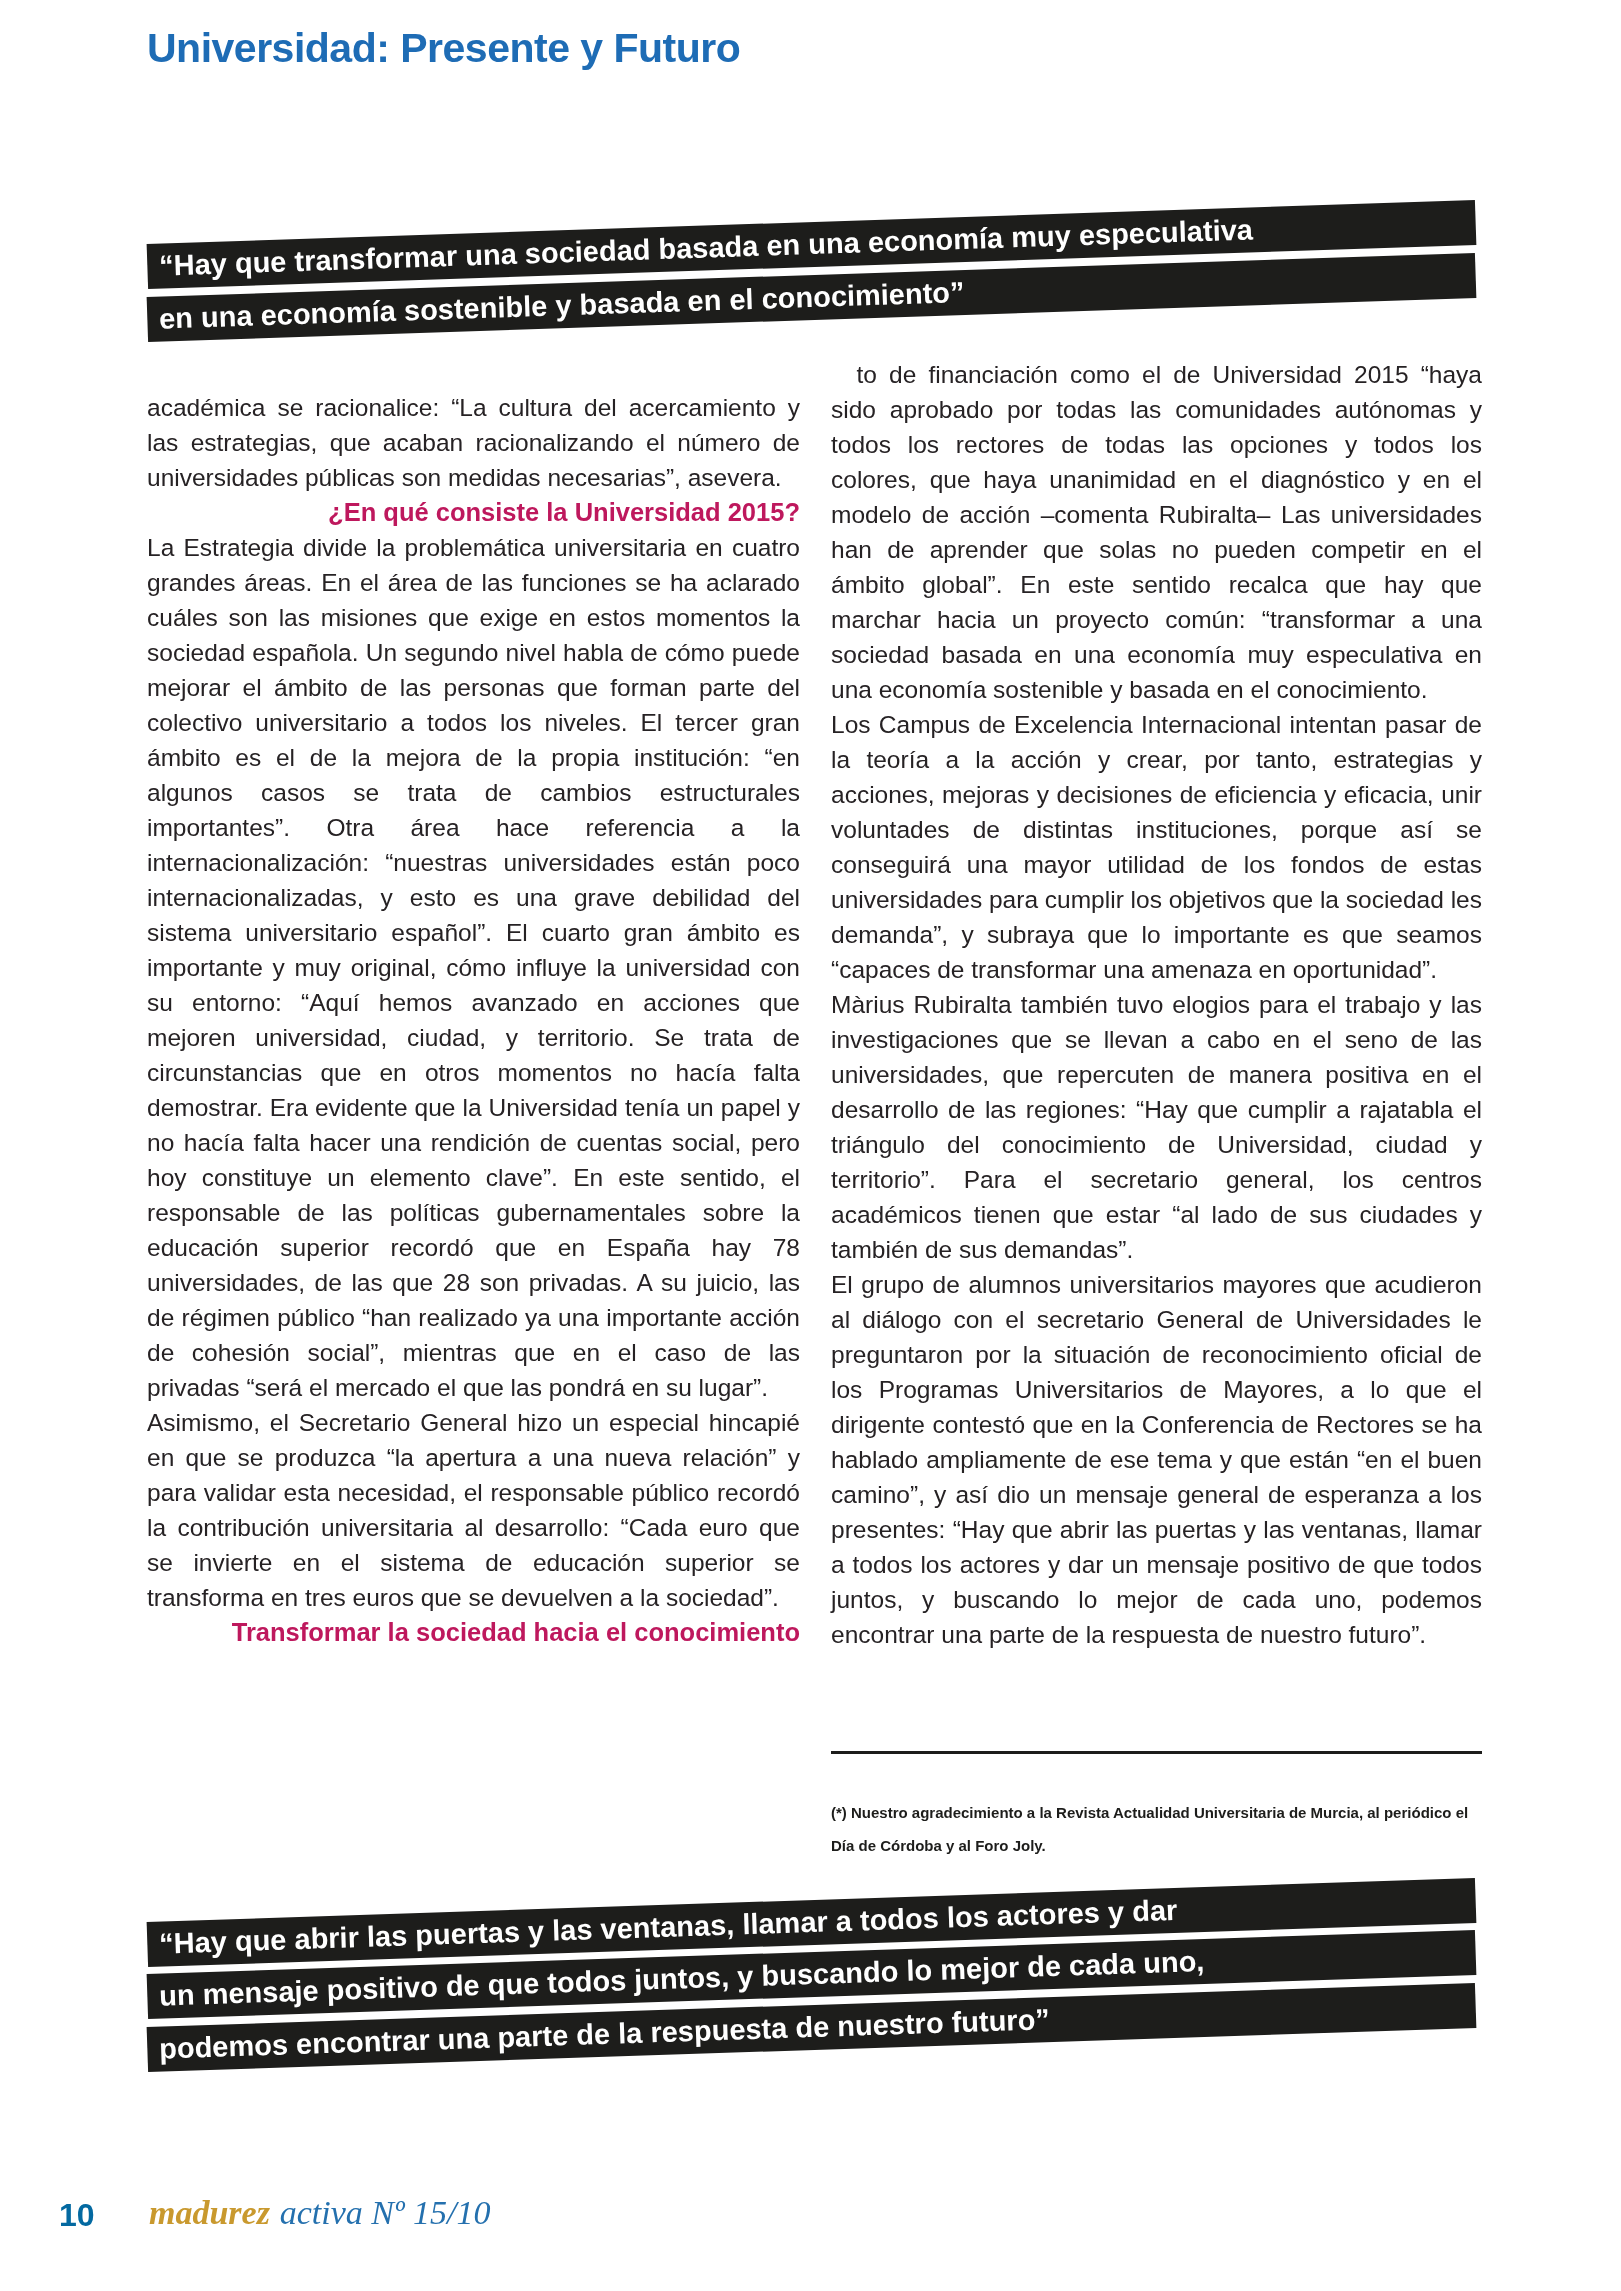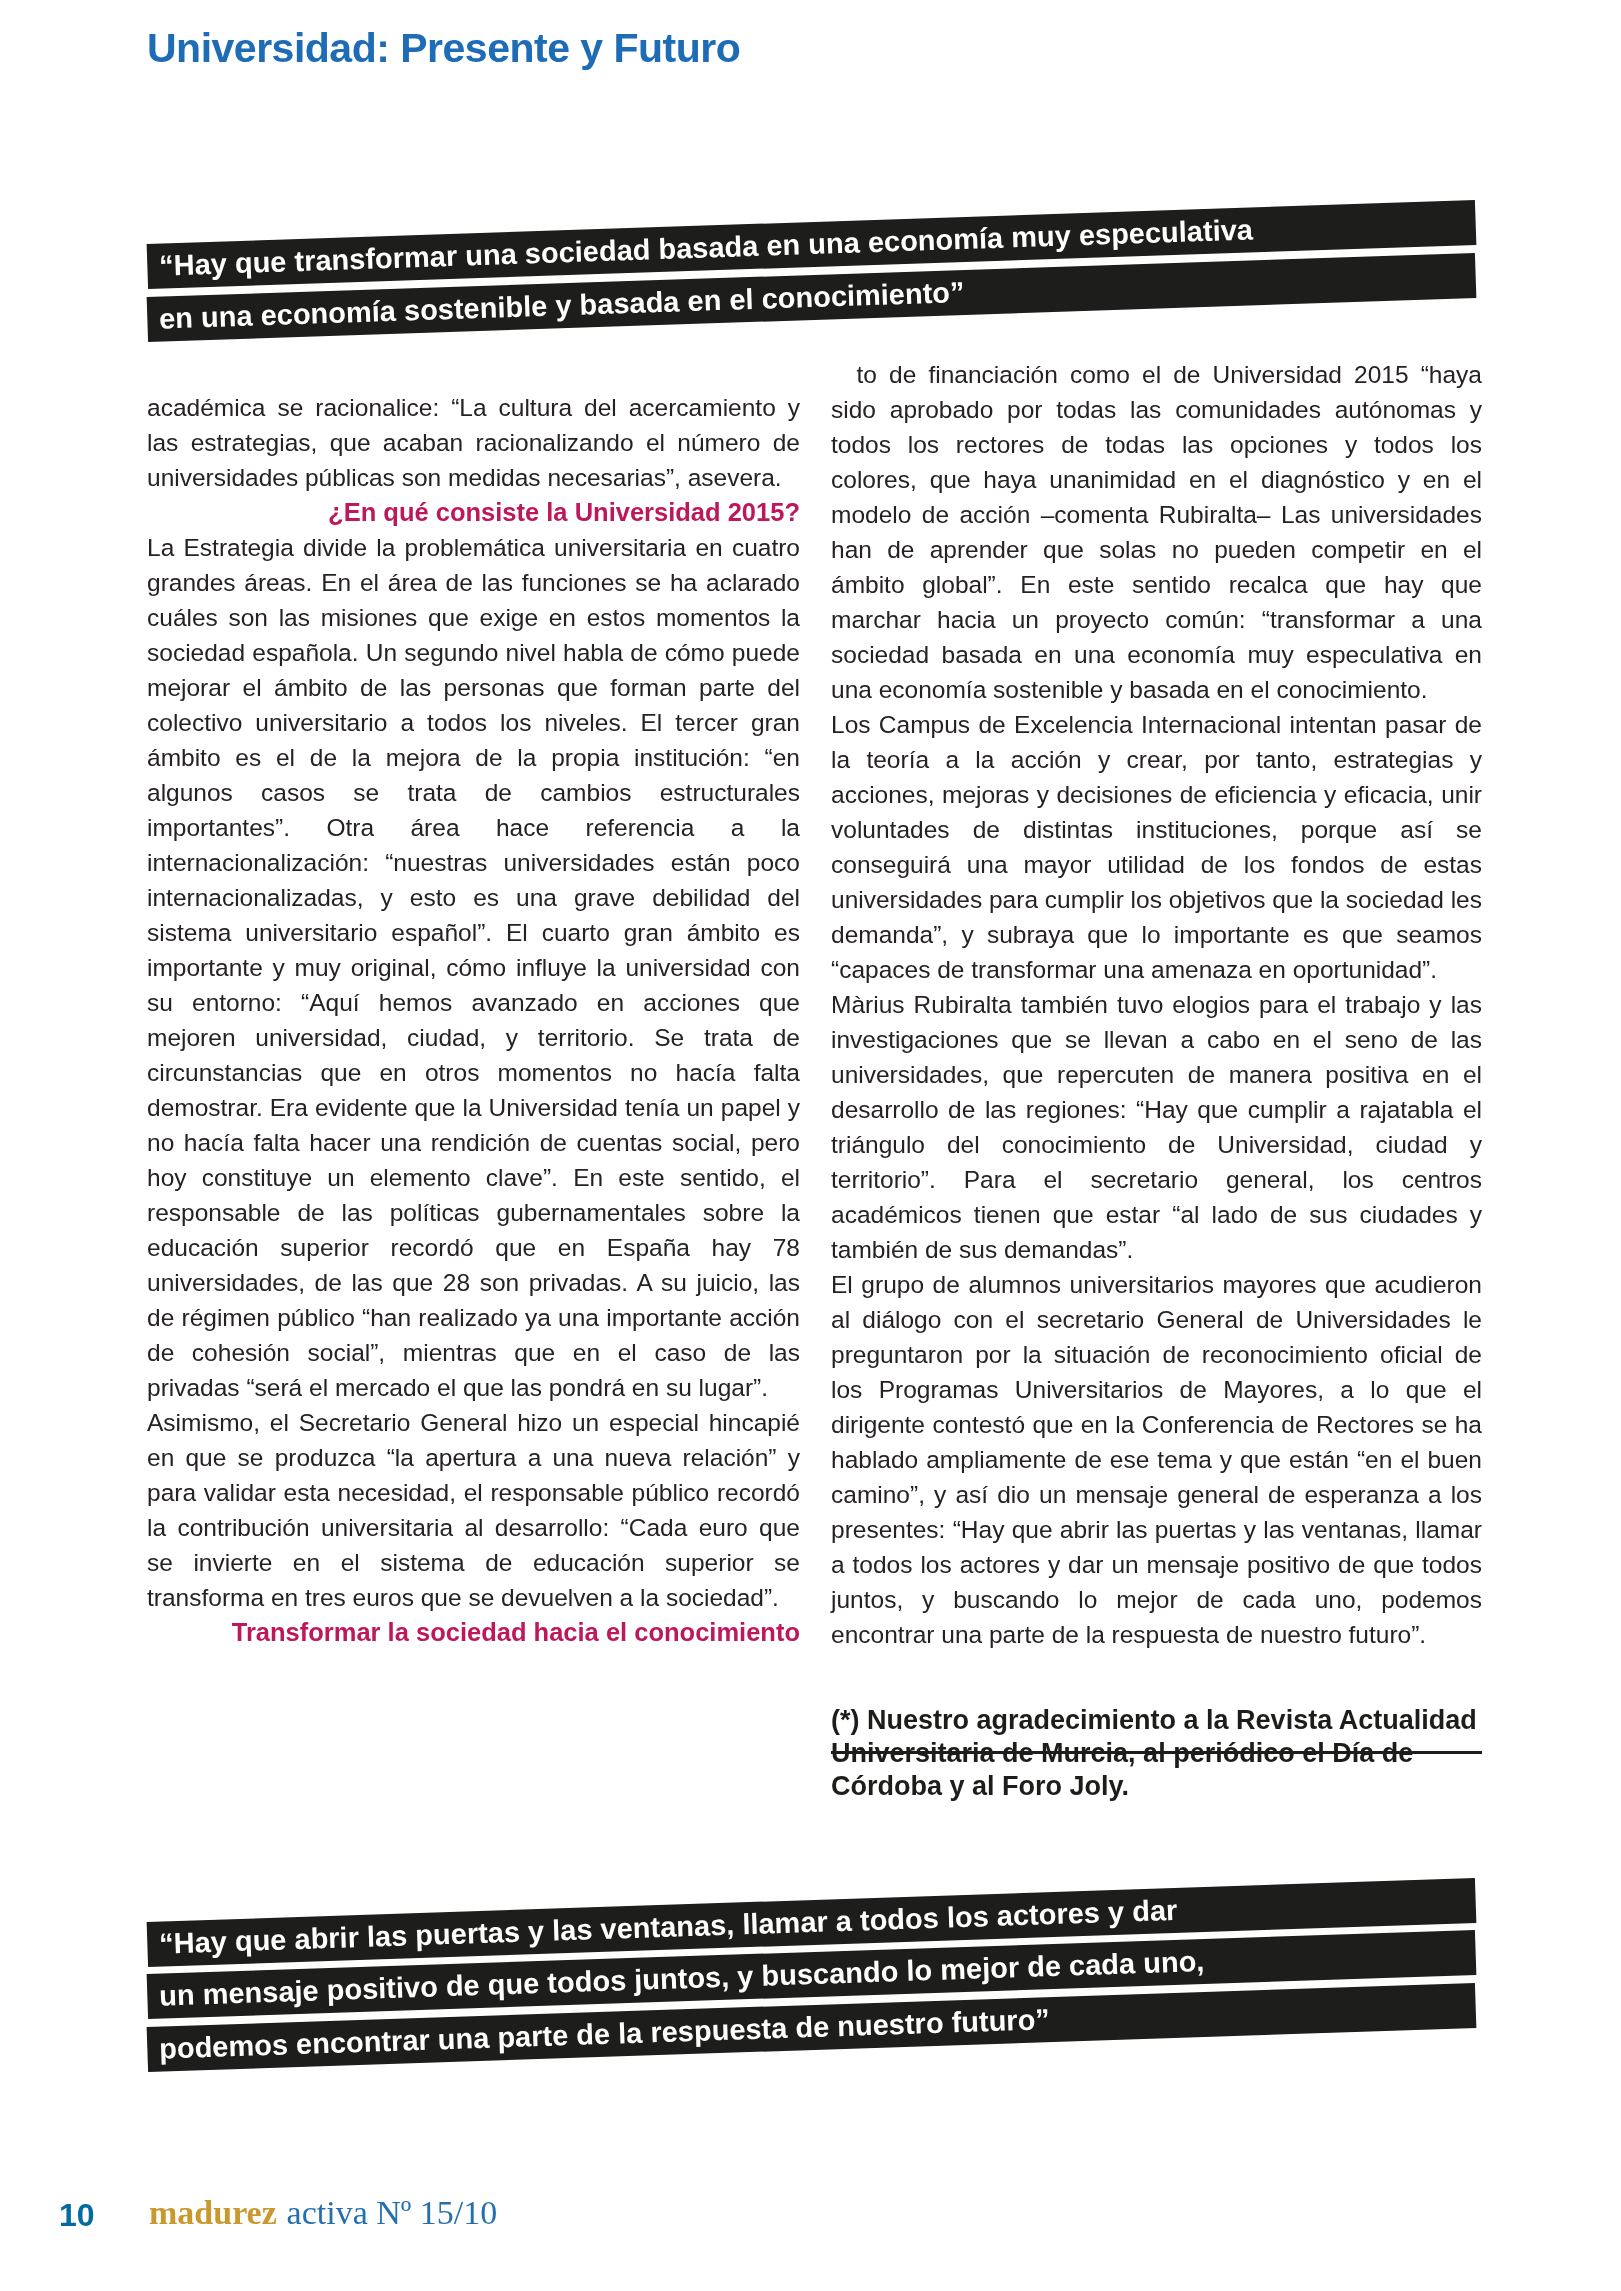--- a/index.html
+++ b/index.html
@@ -68,42 +68,43 @@
     position: absolute;
     left: 831px;
     top: 1751px;
     width: 651px;
     height: 2.9px;
     background: #1d1d1b;
   }
   .footnote {
     position: absolute;
     left: 831px;
-    top: 1704px;
+    top: 1796px;
     width: 651px;
-    font-size: 27px;
+    font-size: 15px;
     line-height: 33px;
     font-weight: bold;
     color: #1d1d1b;
     text-align: left;
   }
   .page-number {
     position: absolute;
     left: 59px;
     top: 2197px;
     font-size: 32px;
     font-weight: bold;
     color: #0369a1;
   }
   .magazine-footer {
     position: absolute;
     left: 149px;
     top: 2194px;
     font-family: "Liberation Serif", serif;
     font-size: 34px;
+    font-style: italic;
   }
   .magazine-name  { color: #c9992e; font-weight: bold; margin-right: 9.8px; }
   .magazine-issue { color: #2470ae; }
 </style>
 </head>
 <body>
 
 <div class="page">
 
   <div class="page-title">Universidad: Presente y Futuro</div>

